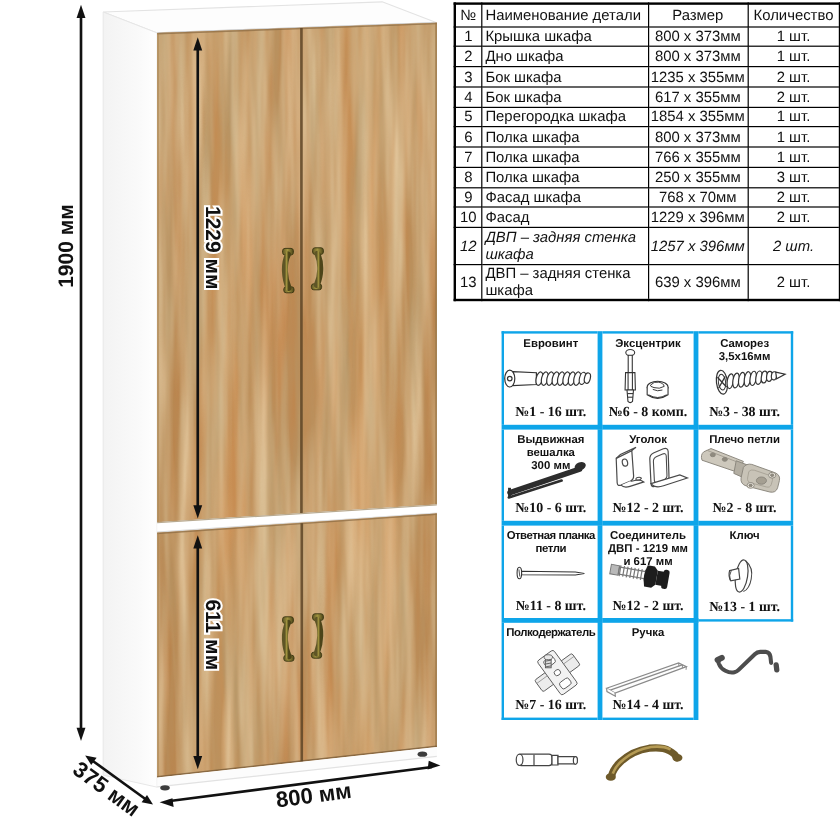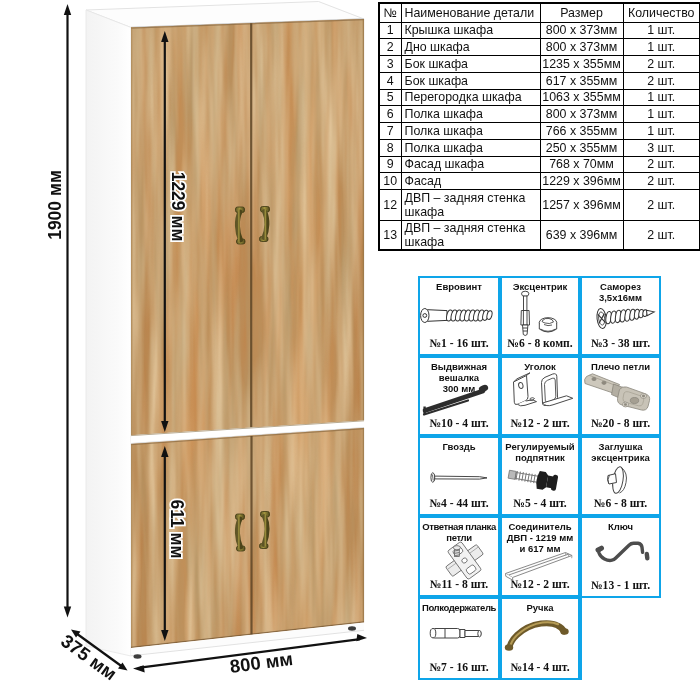--- a/index.html
+++ b/index.html
@@ -9,21 +9,21 @@
   #scene{position:absolute;left:0;top:0;z-index:0;}
   
   #parts{position:absolute;left:378px;top:2px;z-index:1;border-collapse:collapse;
          table-layout:fixed;width:321px;font-size:12.4px;color:#111;}
   #parts td,#parts th{border:1px solid #000;padding:0 0 0 3px;line-height:14px;
         overflow:hidden;font-weight:normal;background:transparent;}
   #parts td.c{white-space:nowrap;}
   #parts .c{text-align:center;padding:0;}
   #parts tr{height:16.75px;}
   #parts tr.hd{height:19px;}
-  #parts tr.t2{height:31px;}
+  #parts tr.t2{height:31px;font-style:italic;}
   #parts tr.t3{height:17px;}
   #parts{border:2px solid #000;}
   
   #hw{position:absolute;left:418px;top:276px;z-index:1;border-collapse:collapse;
       table-layout:fixed;width:241px;font-size:9.5px;color:#111;}
   #hw td{border:4px solid #0ea5e9;padding:0;vertical-align:top;position:relative;
          text-align:center;font-weight:bold;}
   #hw td.none{border:none;}
   #hw tr:first-child td{border-top-width:2px;}
   #hw td.cl{border-left-width:2px;}
@@ -387,21 +387,21 @@
   <tr>
           <td class="c">4</td>
           <td>Бок шкафа</td>
           <td class="c">617 х 355мм</td>
           <td class="c">2 шт.</td>
         </tr>
 
   <tr>
           <td class="c">5</td>
           <td>Перегородка шкафа</td>
-          <td class="c">1063 х 355мм</td>
+          <td class="c">1854 х 355мм</td>
           <td class="c">1 шт.</td>
         </tr>
 
   <tr>
           <td class="c">6</td>
           <td>Полка шкафа</td>
           <td class="c">800 х 373мм</td>
           <td class="c">1 шт.</td>
         </tr>
 
@@ -469,46 +469,32 @@
           </td>
     <td class="cr">
             <div class="t">Саморез<br>3,5х16мм</div>
             <div class="n">№3 - 38 шт.</div>
           </td>
   </tr>
 
   <tr style="height:80px">
     <td class="cl">
             <div class="t">Выдвижная<br>вешалка<br>300 мм</div>
-            <div class="n">№10 - 4 шт.</div>
+            <div class="n">№10 - 6 шт.</div>
           </td>
     <td>
             <div class="t">Уголок</div>
             <div class="n">№12 - 2 шт.</div>
           </td>
     <td class="cr">
             <div class="t">Плечо петли</div>
-            <div class="n">№20 - 8 шт.</div>
+            <div class="n">№2 - 8 шт.</div>
           </td>
   </tr>
 
-  <tr style="height:80px">
-    <td class="cl">
-            <div class="t">Гвоздь</div>
-            <div class="n">№4 - 44 шт.</div>
-          </td>
-    <td>
-            <div class="t">Регулируемый<br>подпятник</div>
-            <div class="n">№5 - 4 шт.</div>
-          </td>
-    <td class="cr">
-            <div class="t">Заглушка<br>эксцентрика</div>
-            <div class="n">№6 - 8 шт.</div>
-          </td>
-  </tr>
 
   <tr style="height:81px">
     <td class="cl">
             <div class="t" style="letter-spacing:-0.4px">Ответная планка<br>петли</div>
             <div class="n">№11 - 8 шт.</div>
           </td>
     <td>
             <div class="t">Соединитель<br>ДВП - 1219 мм<br>и 617 мм</div>
             <div class="n">№12 - 2 шт.</div>
           </td>

